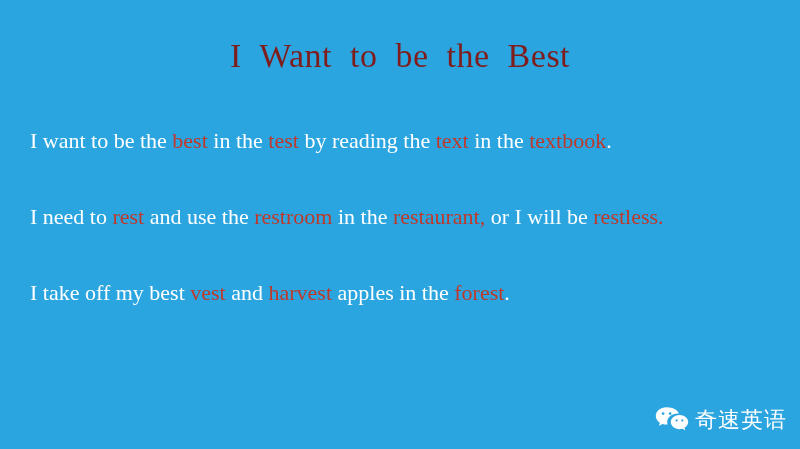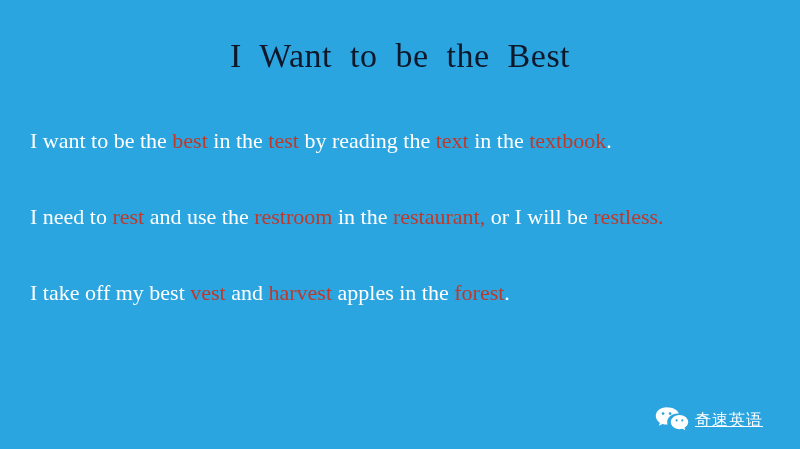--- a/index.html
+++ b/index.html
@@ -21,21 +21,21 @@
     box-sizing: border-box;
   }
 
   
   #title {
     position: absolute;
     top: 36px;
     left: 0;
     width: 800px;
     text-align: center;
-    color: #0f172a;
+    color: #7f1d1d;
     font-size: 34px;
     line-height: 40px;
     letter-spacing: 0.5px;
     word-spacing: 9px;
     white-space: nowrap;
     font-weight: normal;
     margin: 0;
   }
 
   
@@ -75,26 +75,25 @@
     height: 32px;
   }
   #wechat-icon {
     width: 34px;
     height: 28px;
     display: block;
     margin-right: 6px;
   }
   #watermark-label {
     color: #ffffff;
-    font-size: 16px;
+    font-size: 22px;
     line-height: 28px;
     font-family: "DejaVu Sans", "Liberation Sans", sans-serif;
     letter-spacing: 1px;
     white-space: nowrap;
-    text-decoration: underline;
   }
 </style>
 </head>
 <body style="background: rgb(43, 165, 224);">
 
 <div id="slide" style="background: rgb(43, 165, 224);">
 
   <h1 id="title">I  Want  to  be  the  Best</h1>
 
   <div id="body-text">

